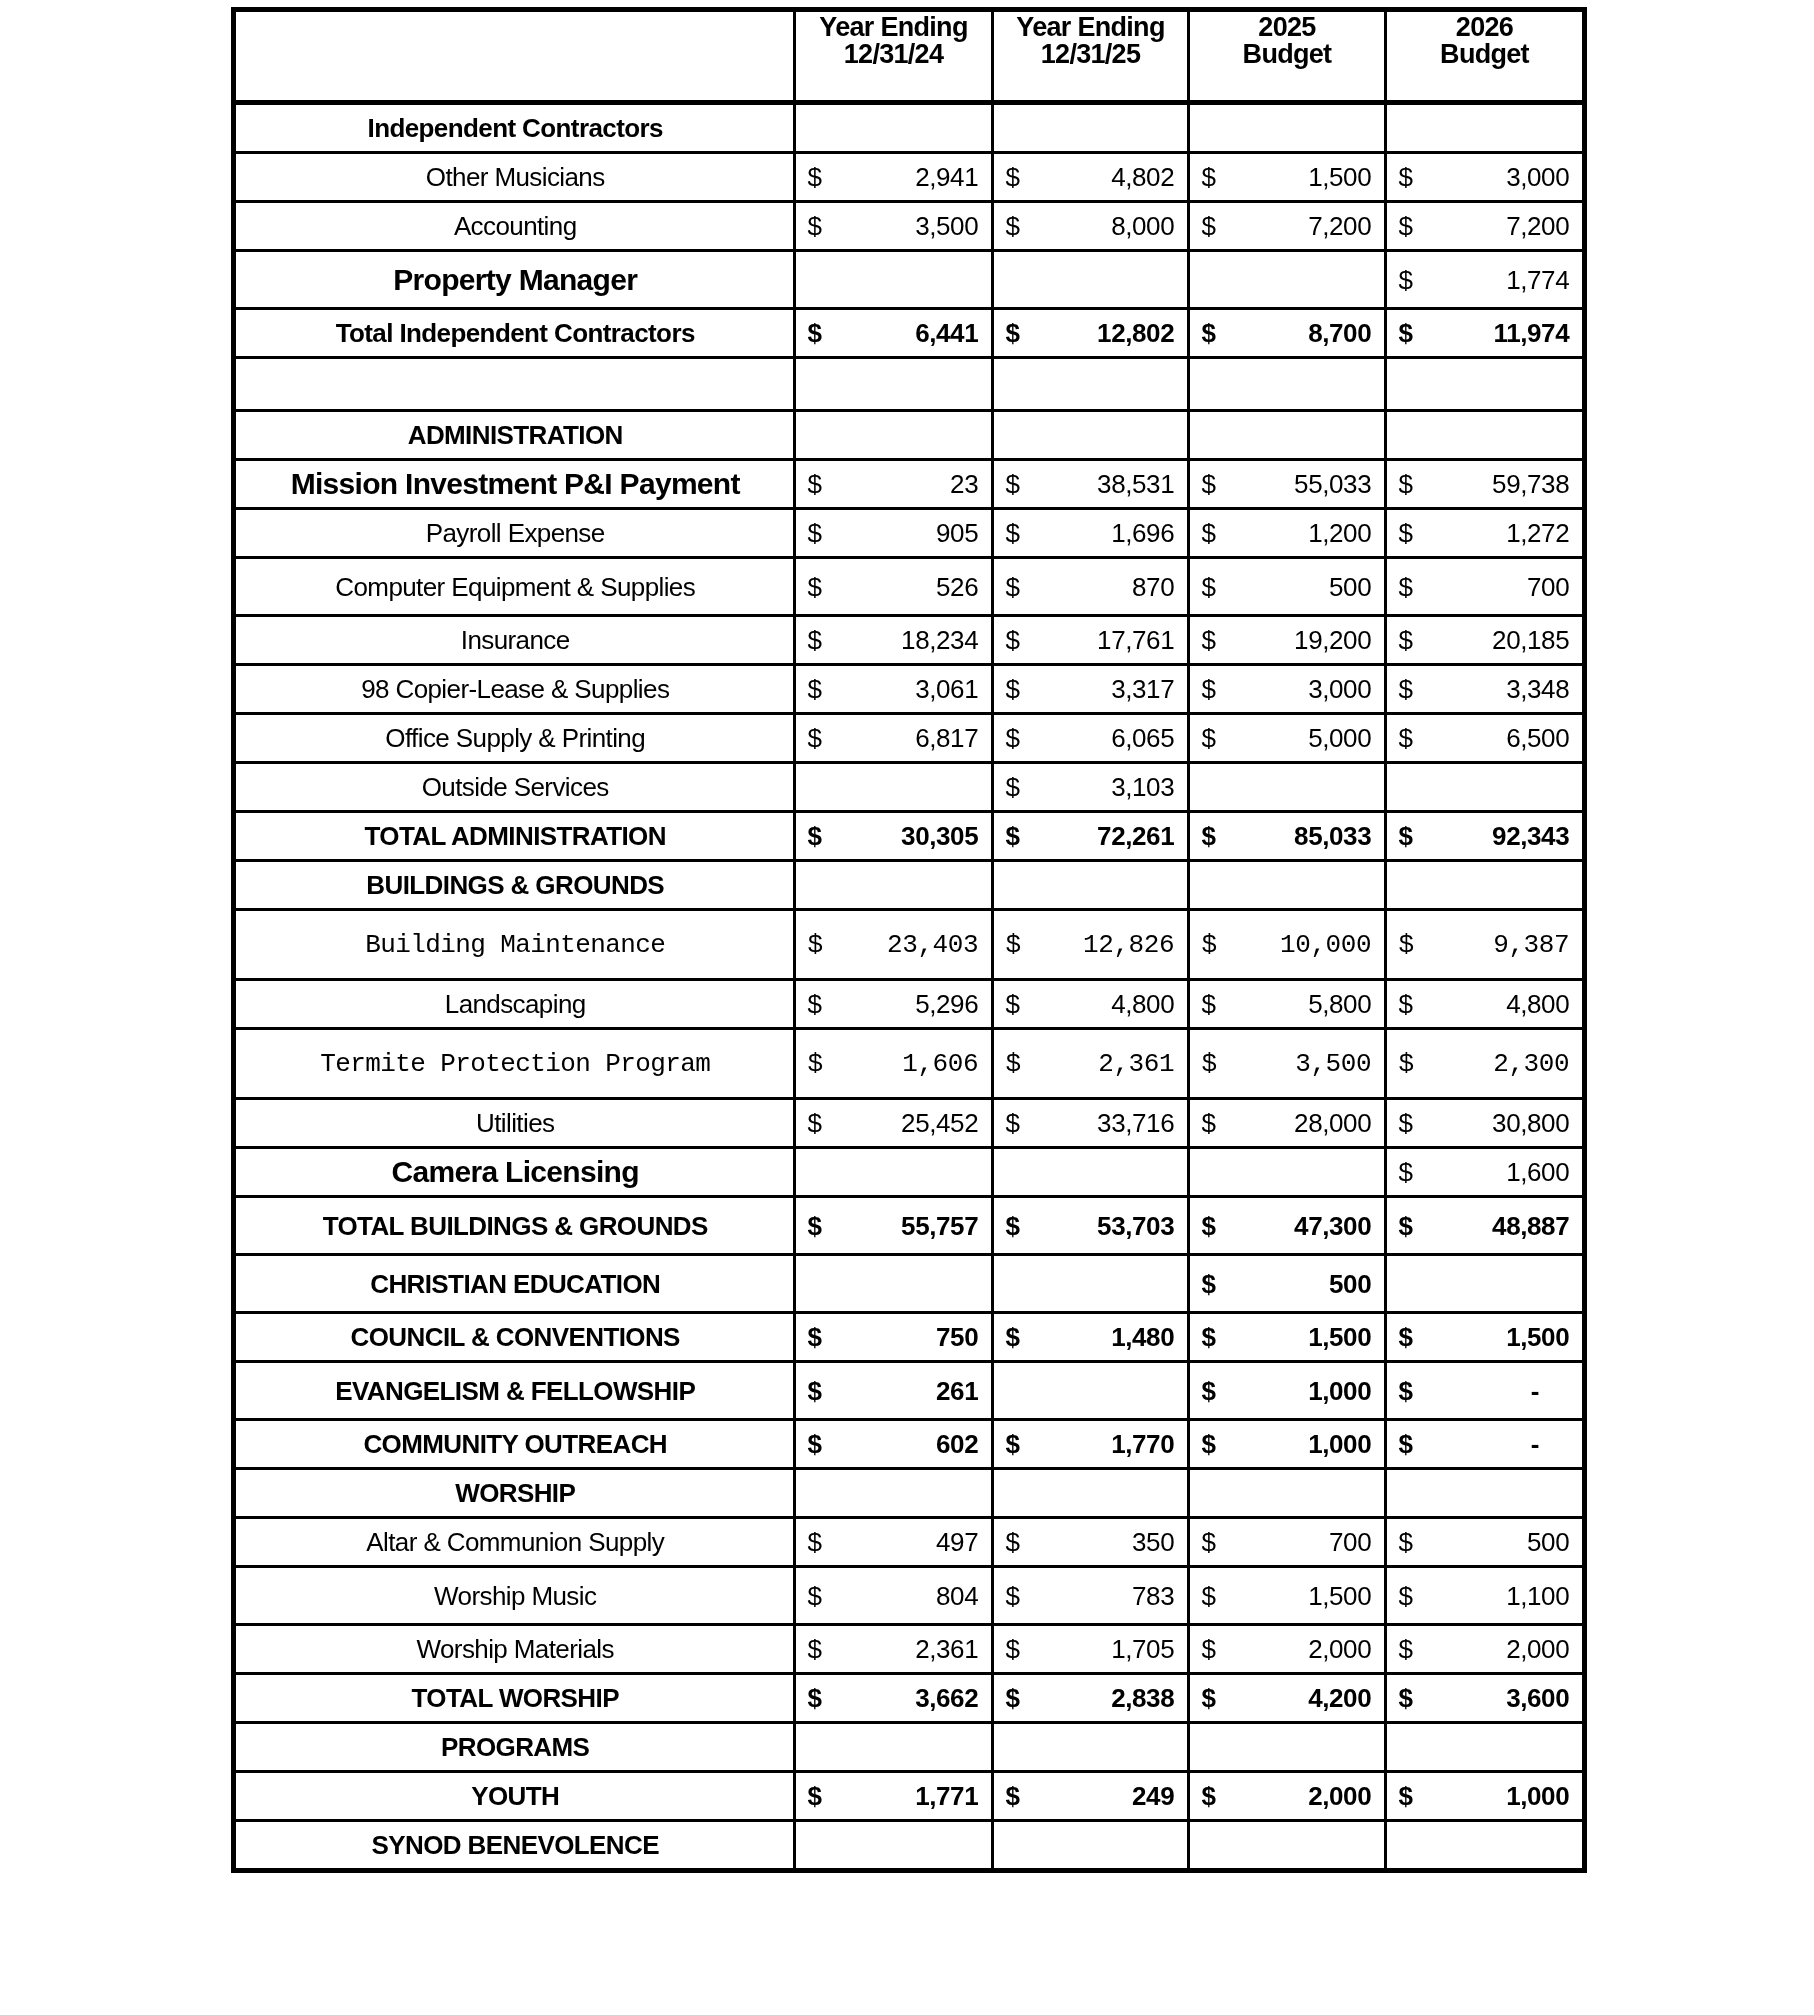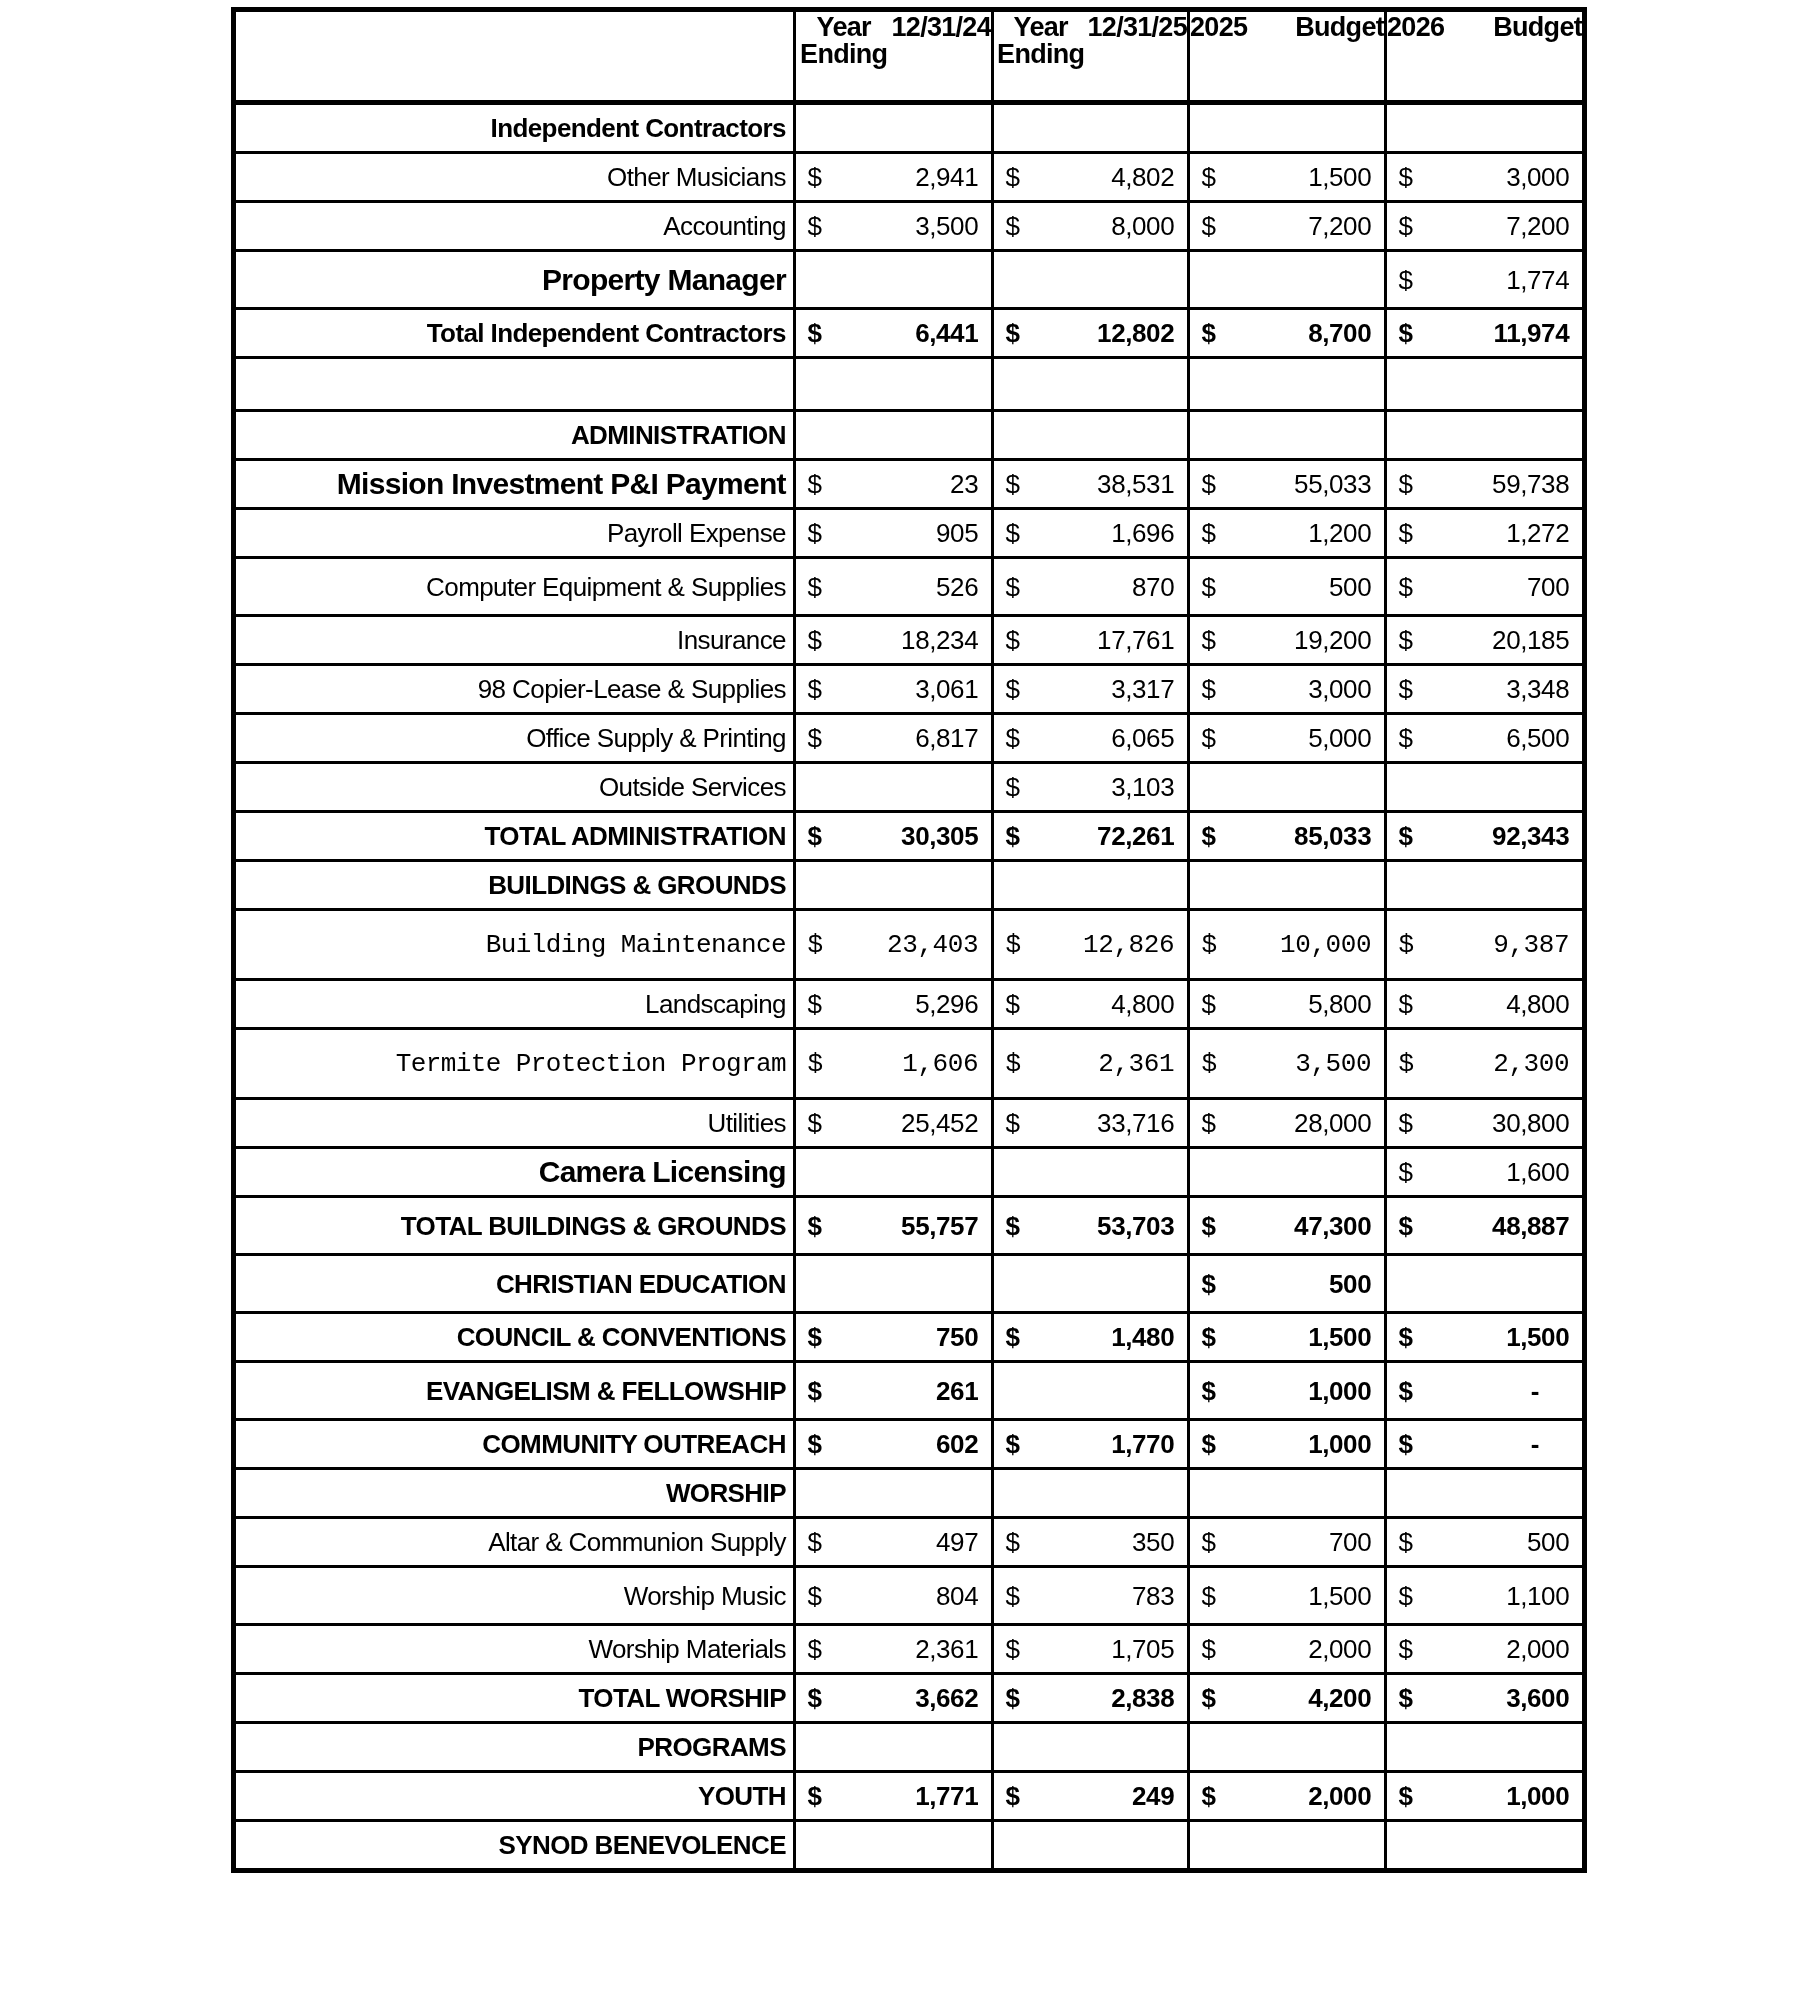--- a/index.html
+++ b/index.html
@@ -30,39 +30,39 @@
     vertical-align: middle;
     overflow: hidden;
     padding: 0;
   }
   thead th {
     height: 88px;
     border-bottom: 5px solid #000;
   }
   .hwrap {
     display: flex;
-    flex-direction: row;
-    justify-content: space-between;
+    flex-direction: column;
+    justify-content: flex-start;
     height: 84px;
   }
   .hline {
     font-weight: bold;
     font-size: 27px;
     letter-spacing: -0.7px;
     text-align: center;
     line-height: 1.0;
   }
   
   tbody tr td { height: 46px; }
   tbody tr.tall td { height: 55px; }
   tbody tr.xtall td { height: 67px; font-family: Liberation Mono, monospace; }
   tbody tr.row-blank td { height: 50px; }
 
   .label-cell {
-    text-align: right;
+    text-align: center;
     padding: 0 7.1px 0 8.5px;
     font-size: 26px;
     letter-spacing: -0.6px;
     white-space: nowrap;
     line-height: 1.0;
   }
   tr.big .label-cell { font-size: 30px; letter-spacing: -0.7px; font-weight: bold; }
   tr.row-section .label-cell,
   tr.row-total .label-cell { font-weight: bold; }
 

